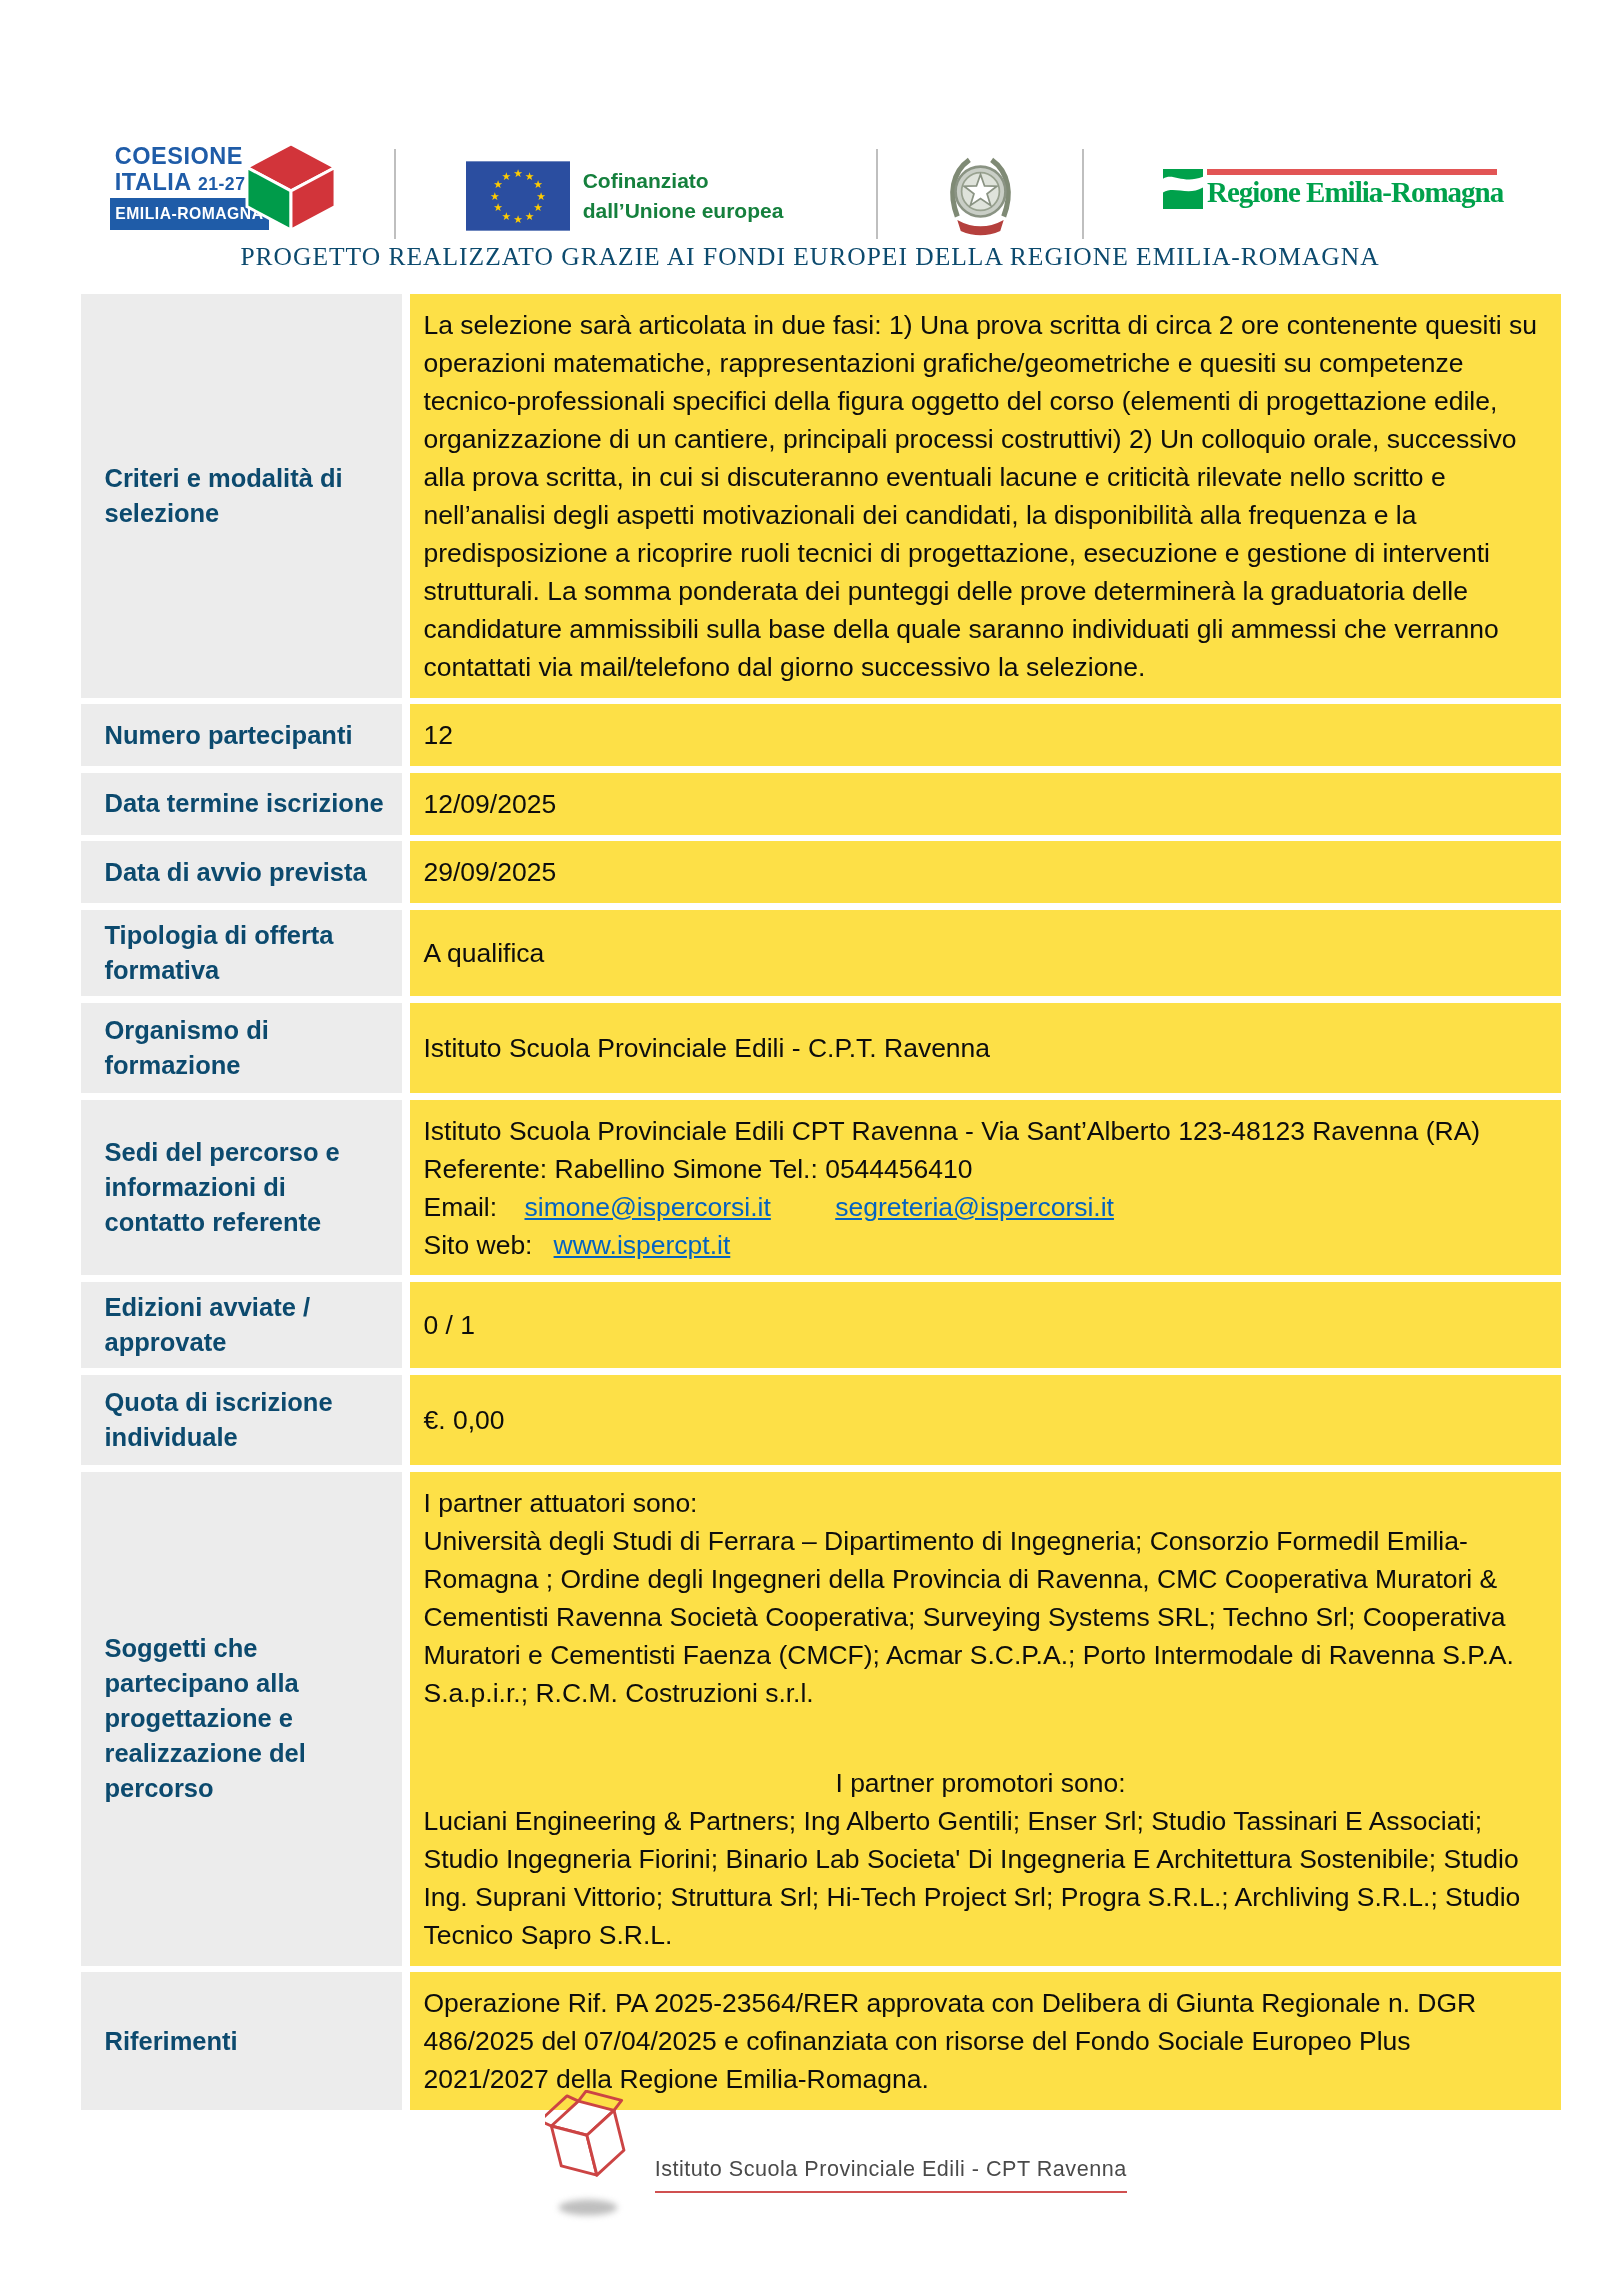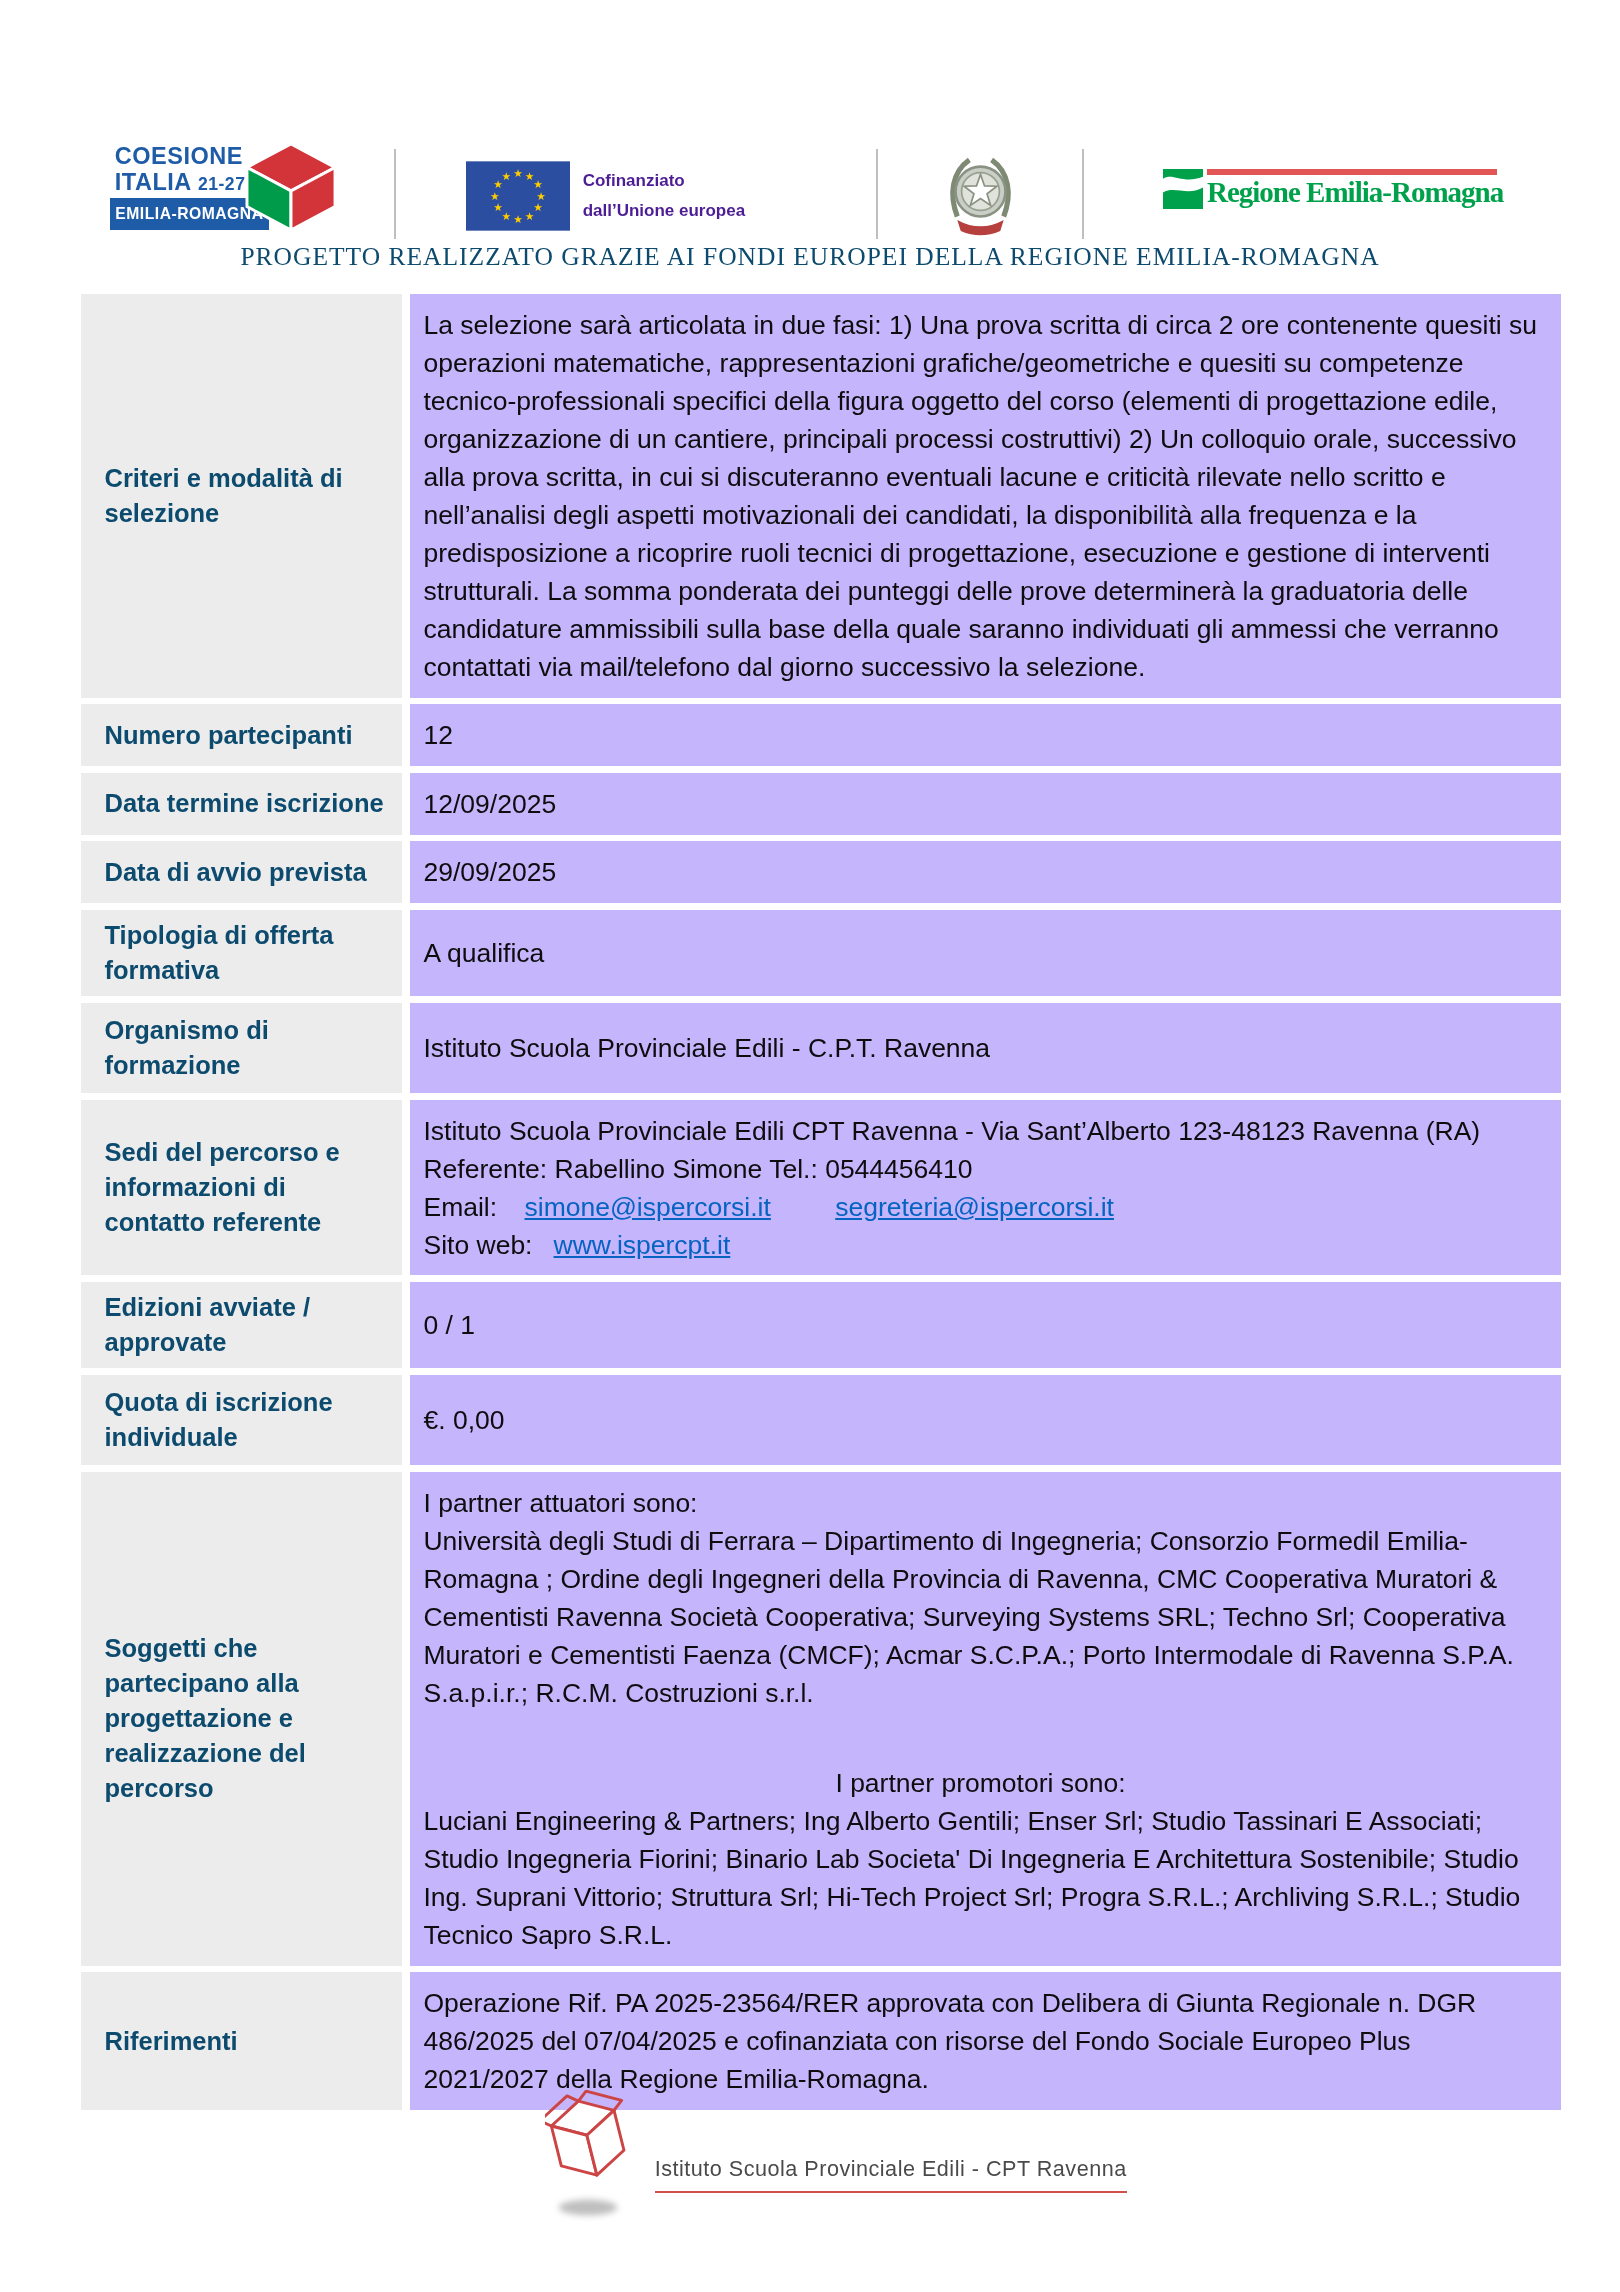--- a/index.html
+++ b/index.html
@@ -13,35 +13,35 @@
   .co-w1{font-size:23.5px;font-weight:bold;color:#1f5ca8;letter-spacing:0.5px;line-height:25.5px;}
   .co-w2{font-size:23.5px;font-weight:bold;color:#1f5ca8;letter-spacing:0.5px;line-height:25.5px;}
   .co-years{font-size:17.6px;font-weight:bold;color:#1f5ca8;text-align:right;}
   .co-words{position:absolute;left:11.8px;top:2px;}
   .co-banner{position:absolute;left:6.9px;top:56px;width:159px;height:32px;background:#1f5ca8;
     color:#fff;font-size:15.7px;font-weight:bold;text-align:center;line-height:32px;letter-spacing:0.5px;}
   .co-chevron{position:absolute;left:170px;top:55px;font-size:26.5px;color:#1f5ca8;line-height:32px;}
   .co-cube{position:absolute;left:137px;top:0px;z-index:2;}
   .hdr-divider{position:absolute;top:149px;width:2px;height:90px;background:#bfbfbf;}
   .logo-eu{left:466px;top:155px;width:392px;height:82px;display:flex;align-items:center;}
-  .eu-text{margin-left:12.7px;font-size:17px;font-weight:bold;color:#4c1d95;line-height:30px;}
+  .eu-text{margin-left:12.7px;font-size:21px;font-weight:bold;color:#15803d;line-height:30px;}
   .logo-italy{left:947px;top:149px;}
   .logo-regione{left:1163px;top:147px;width:338px;height:69px;}
   .re-square{position:absolute;left:0;top:21.6px;}
   .re-bar{position:absolute;left:44px;top:21.6px;width:290px;height:6.9px;background:#e25555;}
   .re-text{position:absolute;left:44px;top:29px;font-family:"Liberation Serif",serif;font-weight:bold;
     font-size:29px;color:#00a14b;letter-spacing:-1px;white-space:nowrap;}
   .caption{position:absolute;top:242px;left:0;width:100%;text-align:center;
     font-family:"Liberation Serif",serif;font-size:25.5px;letter-spacing:1px;color:#0c4a6e;}
   
   .tbl{position:absolute;top:294px;left:67px;width:1494px;display:flex;flex-direction:column;gap:6.9px;}
   .row{display:flex;gap:7.8px;}
   .lbl{width:321px;box-sizing:border-box;background:#ececec;display:flex;align-items:center;
     padding:7.8px 11.8px 7.8px 23.5px;font-weight:bold;font-size:25.5px;line-height:35px;color:#0c4a6e;margin-left:14px;}
-  .val{flex:1;box-sizing:border-box;background:#c4b5fd;display:flex;flex-direction:column;
+  .val{flex:1;box-sizing:border-box;background:#fde047;display:flex;flex-direction:column;
     justify-content:center;padding:11.8px 23.5px 11.8px 13.7px;font-size:26.5px;line-height:38px;color:#0d0d0d;}
   .h62 .lbl,.h62 .val{min-height:61px;}
   .h88 .lbl,.h88 .val{min-height:86px;}
   .h92 .lbl,.h92 .val{min-height:90px;}
   .h120 .lbl,.h120 .val{min-height:122px;}
   .link{color:#0563c1;text-decoration:underline;cursor:pointer;}
   .email2{margin-left:57px;}
   .sito-link{margin-left:13.7px;}
   .para2{margin-top:52px;text-align:center;}
   

